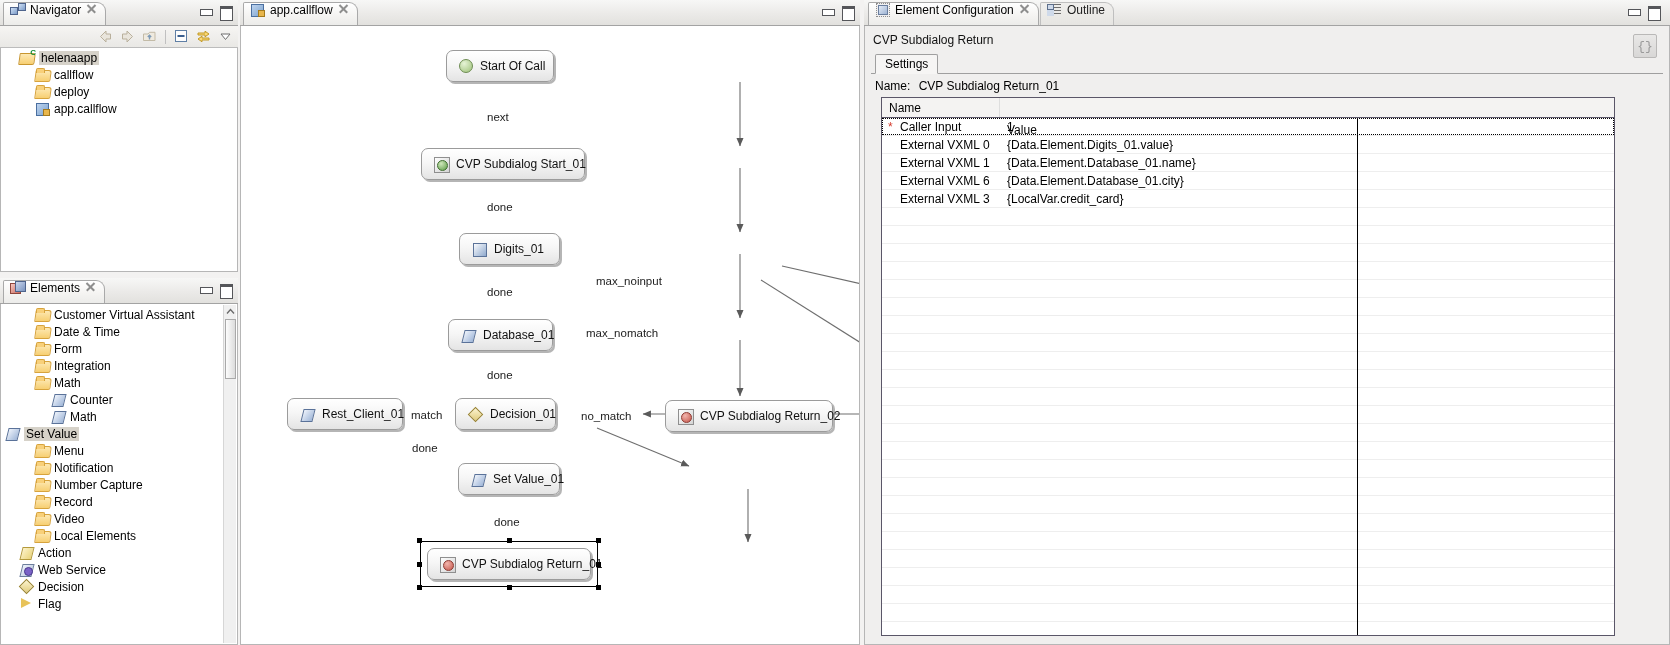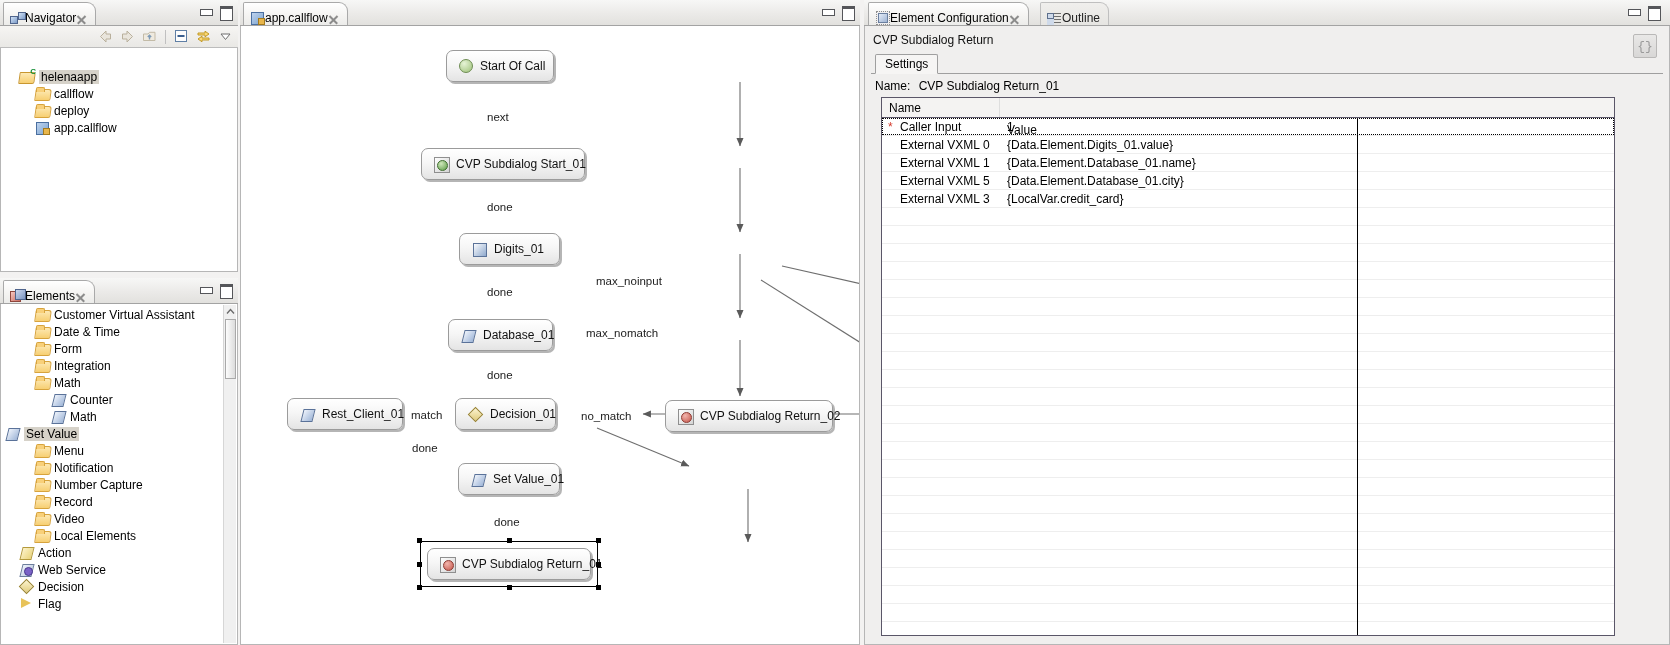--- a/index.html
+++ b/index.html
@@ -17,21 +17,21 @@
 
   
   .view { position: absolute; background: #ffffff; }
   .view-tabbar {
     position: relative; height: 26px;
     background: linear-gradient(to bottom,#f7f7f6 0%, #ebeae8 55%, #e2e1de 100%);
     border-bottom: 1px solid #a3a3a3;
   }
   .vtab {
     position: absolute; left: 3px; top: 2px; height: 23px;
-    display: flex; align-items: flex-end; 
+    display: flex; align-items: flex-start; gap: 5px;
     padding: 0 8px 0 6px;
     background: linear-gradient(to bottom,#ffffff 0%, #f4f3f1 60%, #ececea 100%);
     border: 1px solid #a9a9a9; border-bottom: none;
     border-radius: 2px 9px 0 0;
     font-size: 12px; white-space: nowrap;
   }
   .vtab.inactive {
     background: linear-gradient(to bottom,#f0efed 0%, #e6e5e2 100%);
     border-color: #bfbfbf; color: #222;
   }
@@ -331,21 +331,21 @@
       </span>
 
       <span class="tb-ico">
         <svg width="17" height="17" viewBox="0 0 17 17">
           <path d="M4 6 L13 6 L8.5 11.5 Z" fill="#ffffff" stroke="#6f6f6f"></path>
         </svg>
       </span>
     </div>
 
     <div id="nav-tree">
-        <div style="padding-top: 20px;">
+        <div style="padding-top: 1px;">
           <div class="tree-row sel" style="padding-left: 18px;">
             <span class="ico-proj"></span>
             <span class="lbl">helenaapp</span>
           </div>
           <div class="tree-row" style="padding-left: 34px;">
             <span class="ico-folder"></span>
             <span class="lbl">callflow</span>
           </div>
           <div class="tree-row" style="padding-left: 34px;">
             <span class="ico-folder"></span>
@@ -614,21 +614,21 @@
               <div class="gc c1">{Data.Element.Digits_01.value}</div>
             </div>
             <div class="grow">
               <div class="gc c0">
                 <span>External VXML 1</span>
               </div>
               <div class="gc c1">{Data.Element.Database_01.name}</div>
             </div>
             <div class="grow">
               <div class="gc c0">
-                <span>External VXML 5</span>
+                <span>External VXML 6</span>
               </div>
               <div class="gc c1">{Data.Element.Database_01.city}</div>
             </div>
             <div class="grow">
               <div class="gc c0">
                 <span>External VXML 3</span>
               </div>
               <div class="gc c1">{LocalVar.credit_card}</div>
             </div>
             <div class="grow">

